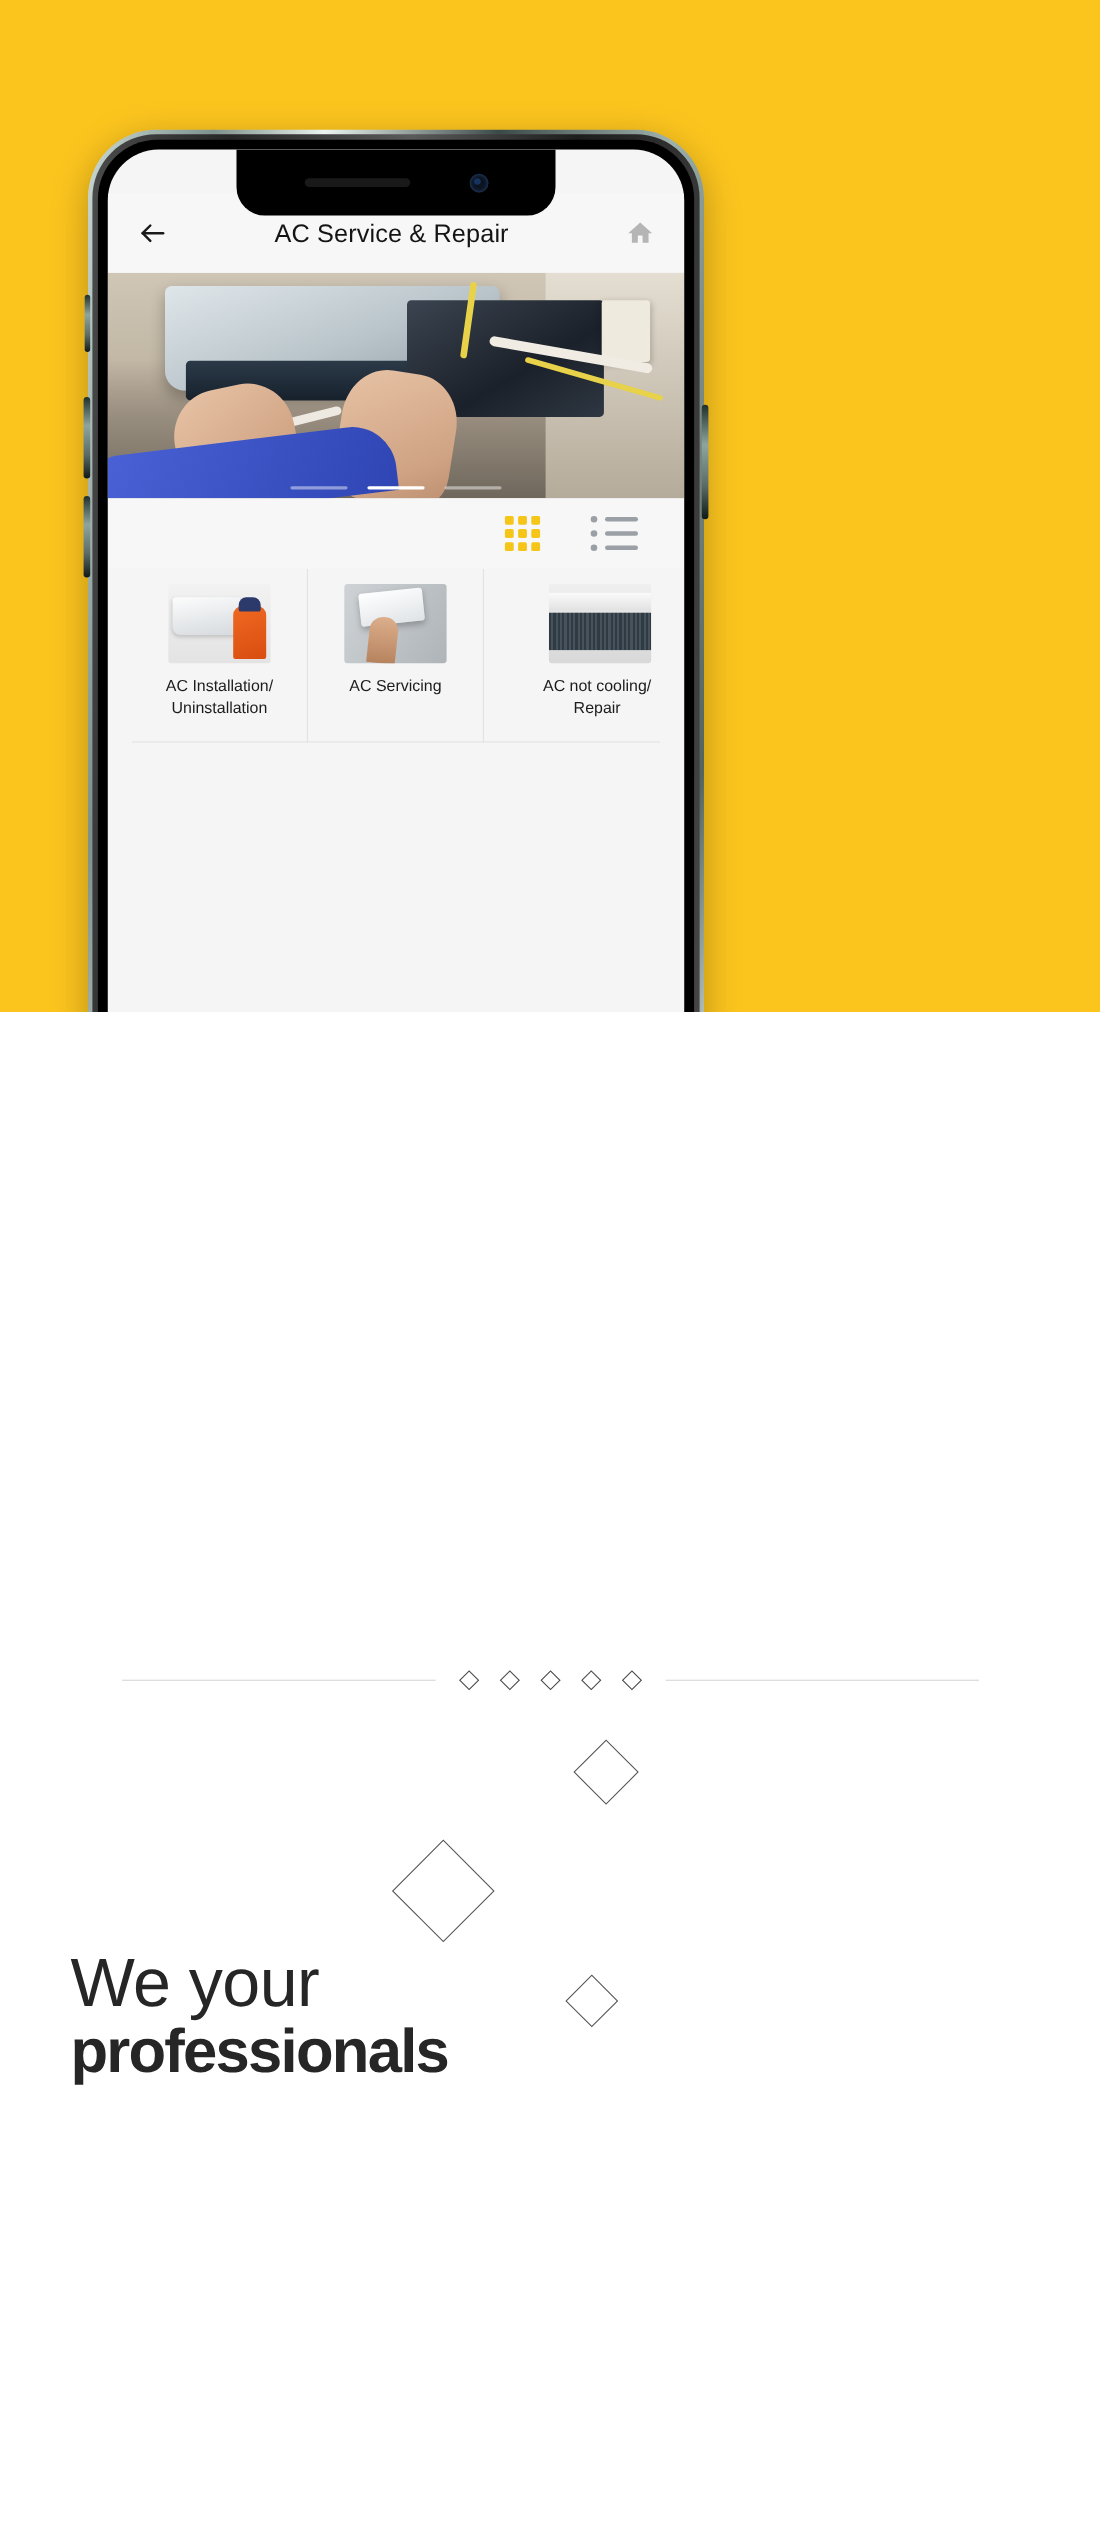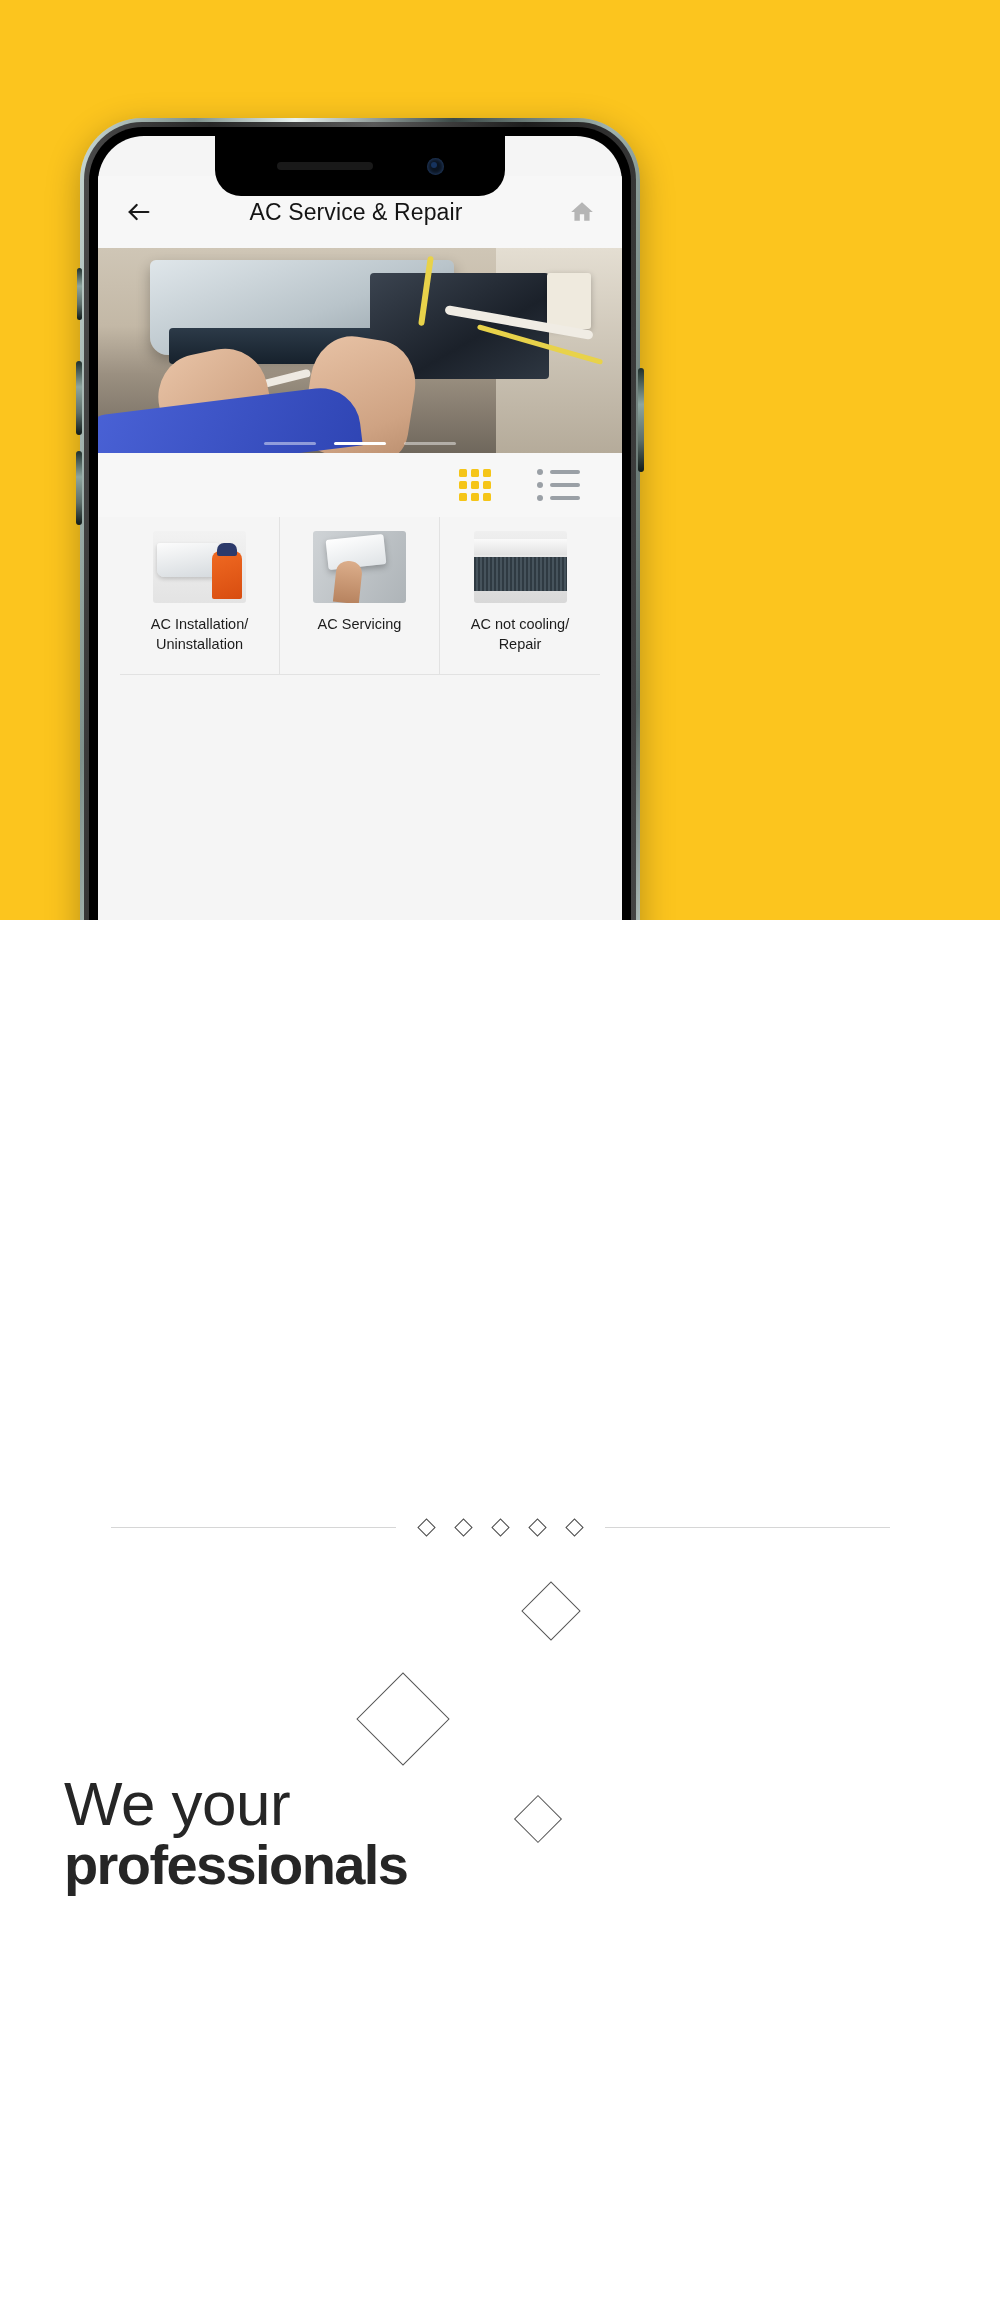--- a/index.html
+++ b/index.html
@@ -182,21 +182,21 @@
     background:#f5f5f5; z-index:1; padding:0 22px;
   }
   .svc-grid{ display:grid; grid-template-columns:repeat(3,1fr); }
   .svc-cell{
     padding:14px 8px 20px;
     display:flex; flex-direction:column; align-items:center;
     border-right:1px solid #e2e2e2;
     border-bottom:1px solid #e2e2e2;
     cursor:pointer; min-height:155px;
   }
-  .svc-cell:nth-child(3n){ border-right:none; }
+  .svc-cell:nth-child(3n){ border-right:none;align-items:flex-end; }
   .svc-cell.empty{ border-right:none; border-bottom:none; cursor:default;}
   .svc-thumb{
     width:93px; height:72px; border-radius:3px; overflow:hidden;
     position:relative; background:#e7e7e7; margin-bottom:12px;
   }
   .svc-label{
     font-size:14.5px; line-height:1.35; text-align:center; color:#1c1c1c;
   }
   
   .t1{ background:linear-gradient(180deg,#f2f2f2,#e3e3e3); }

